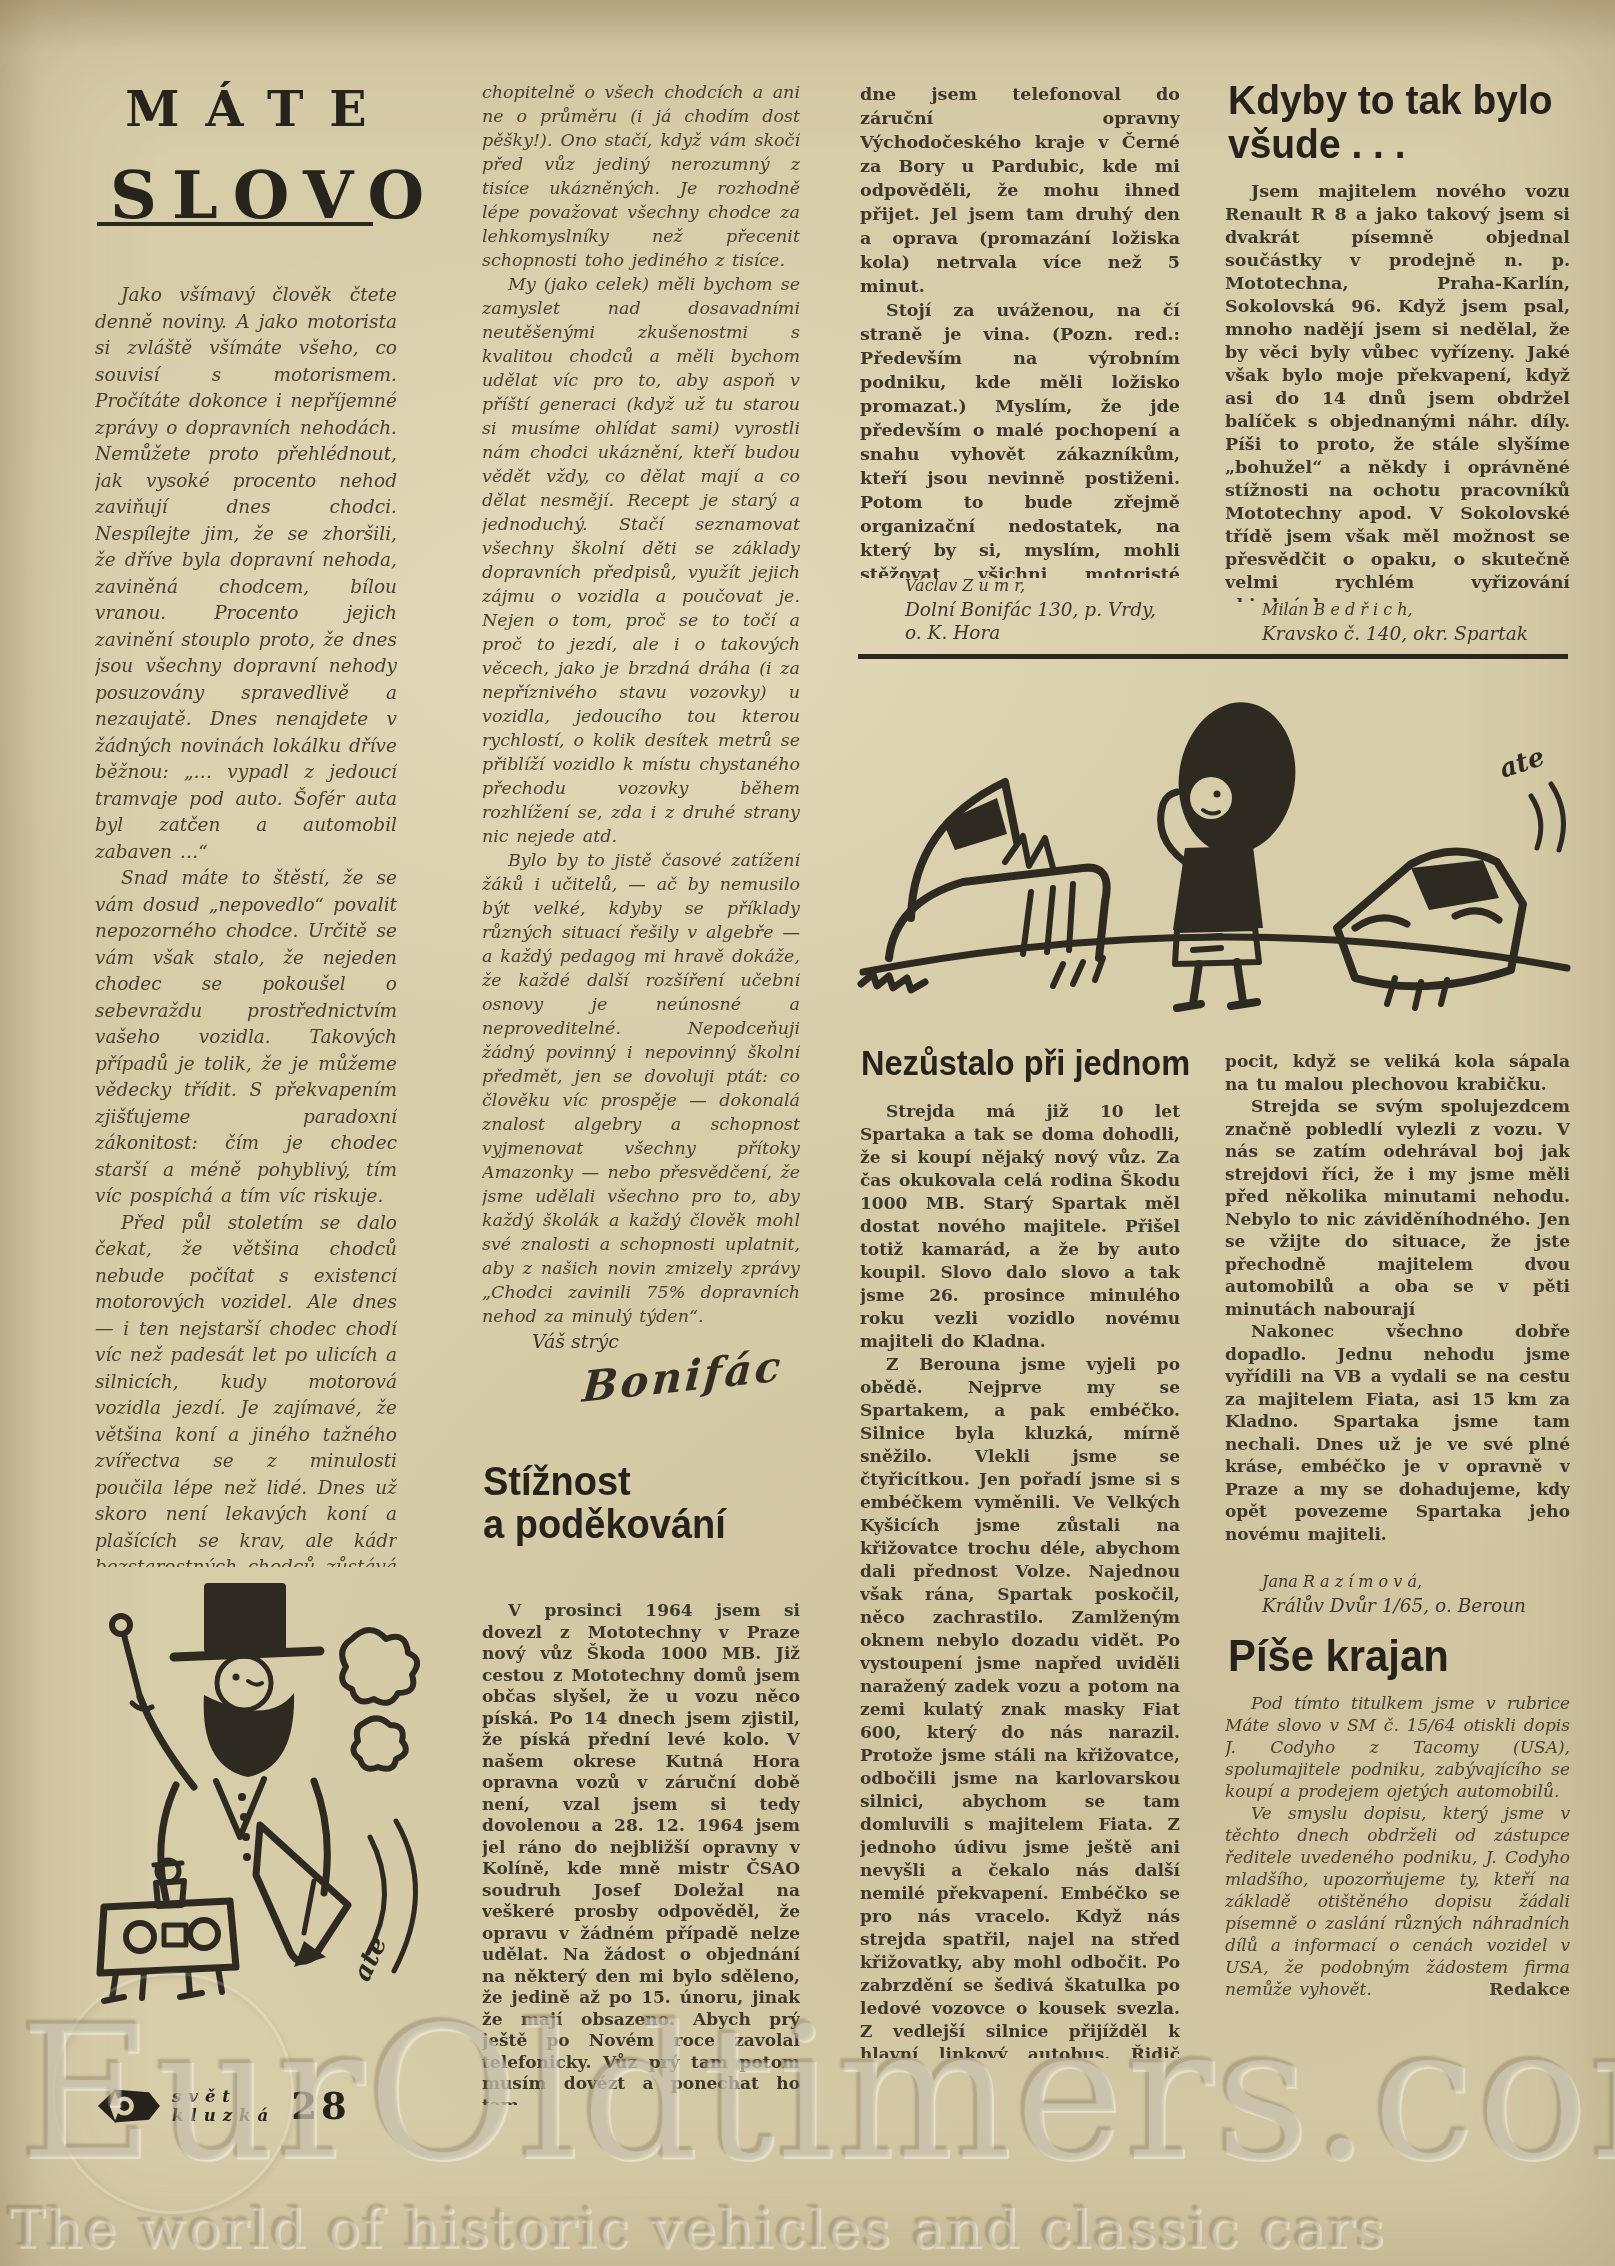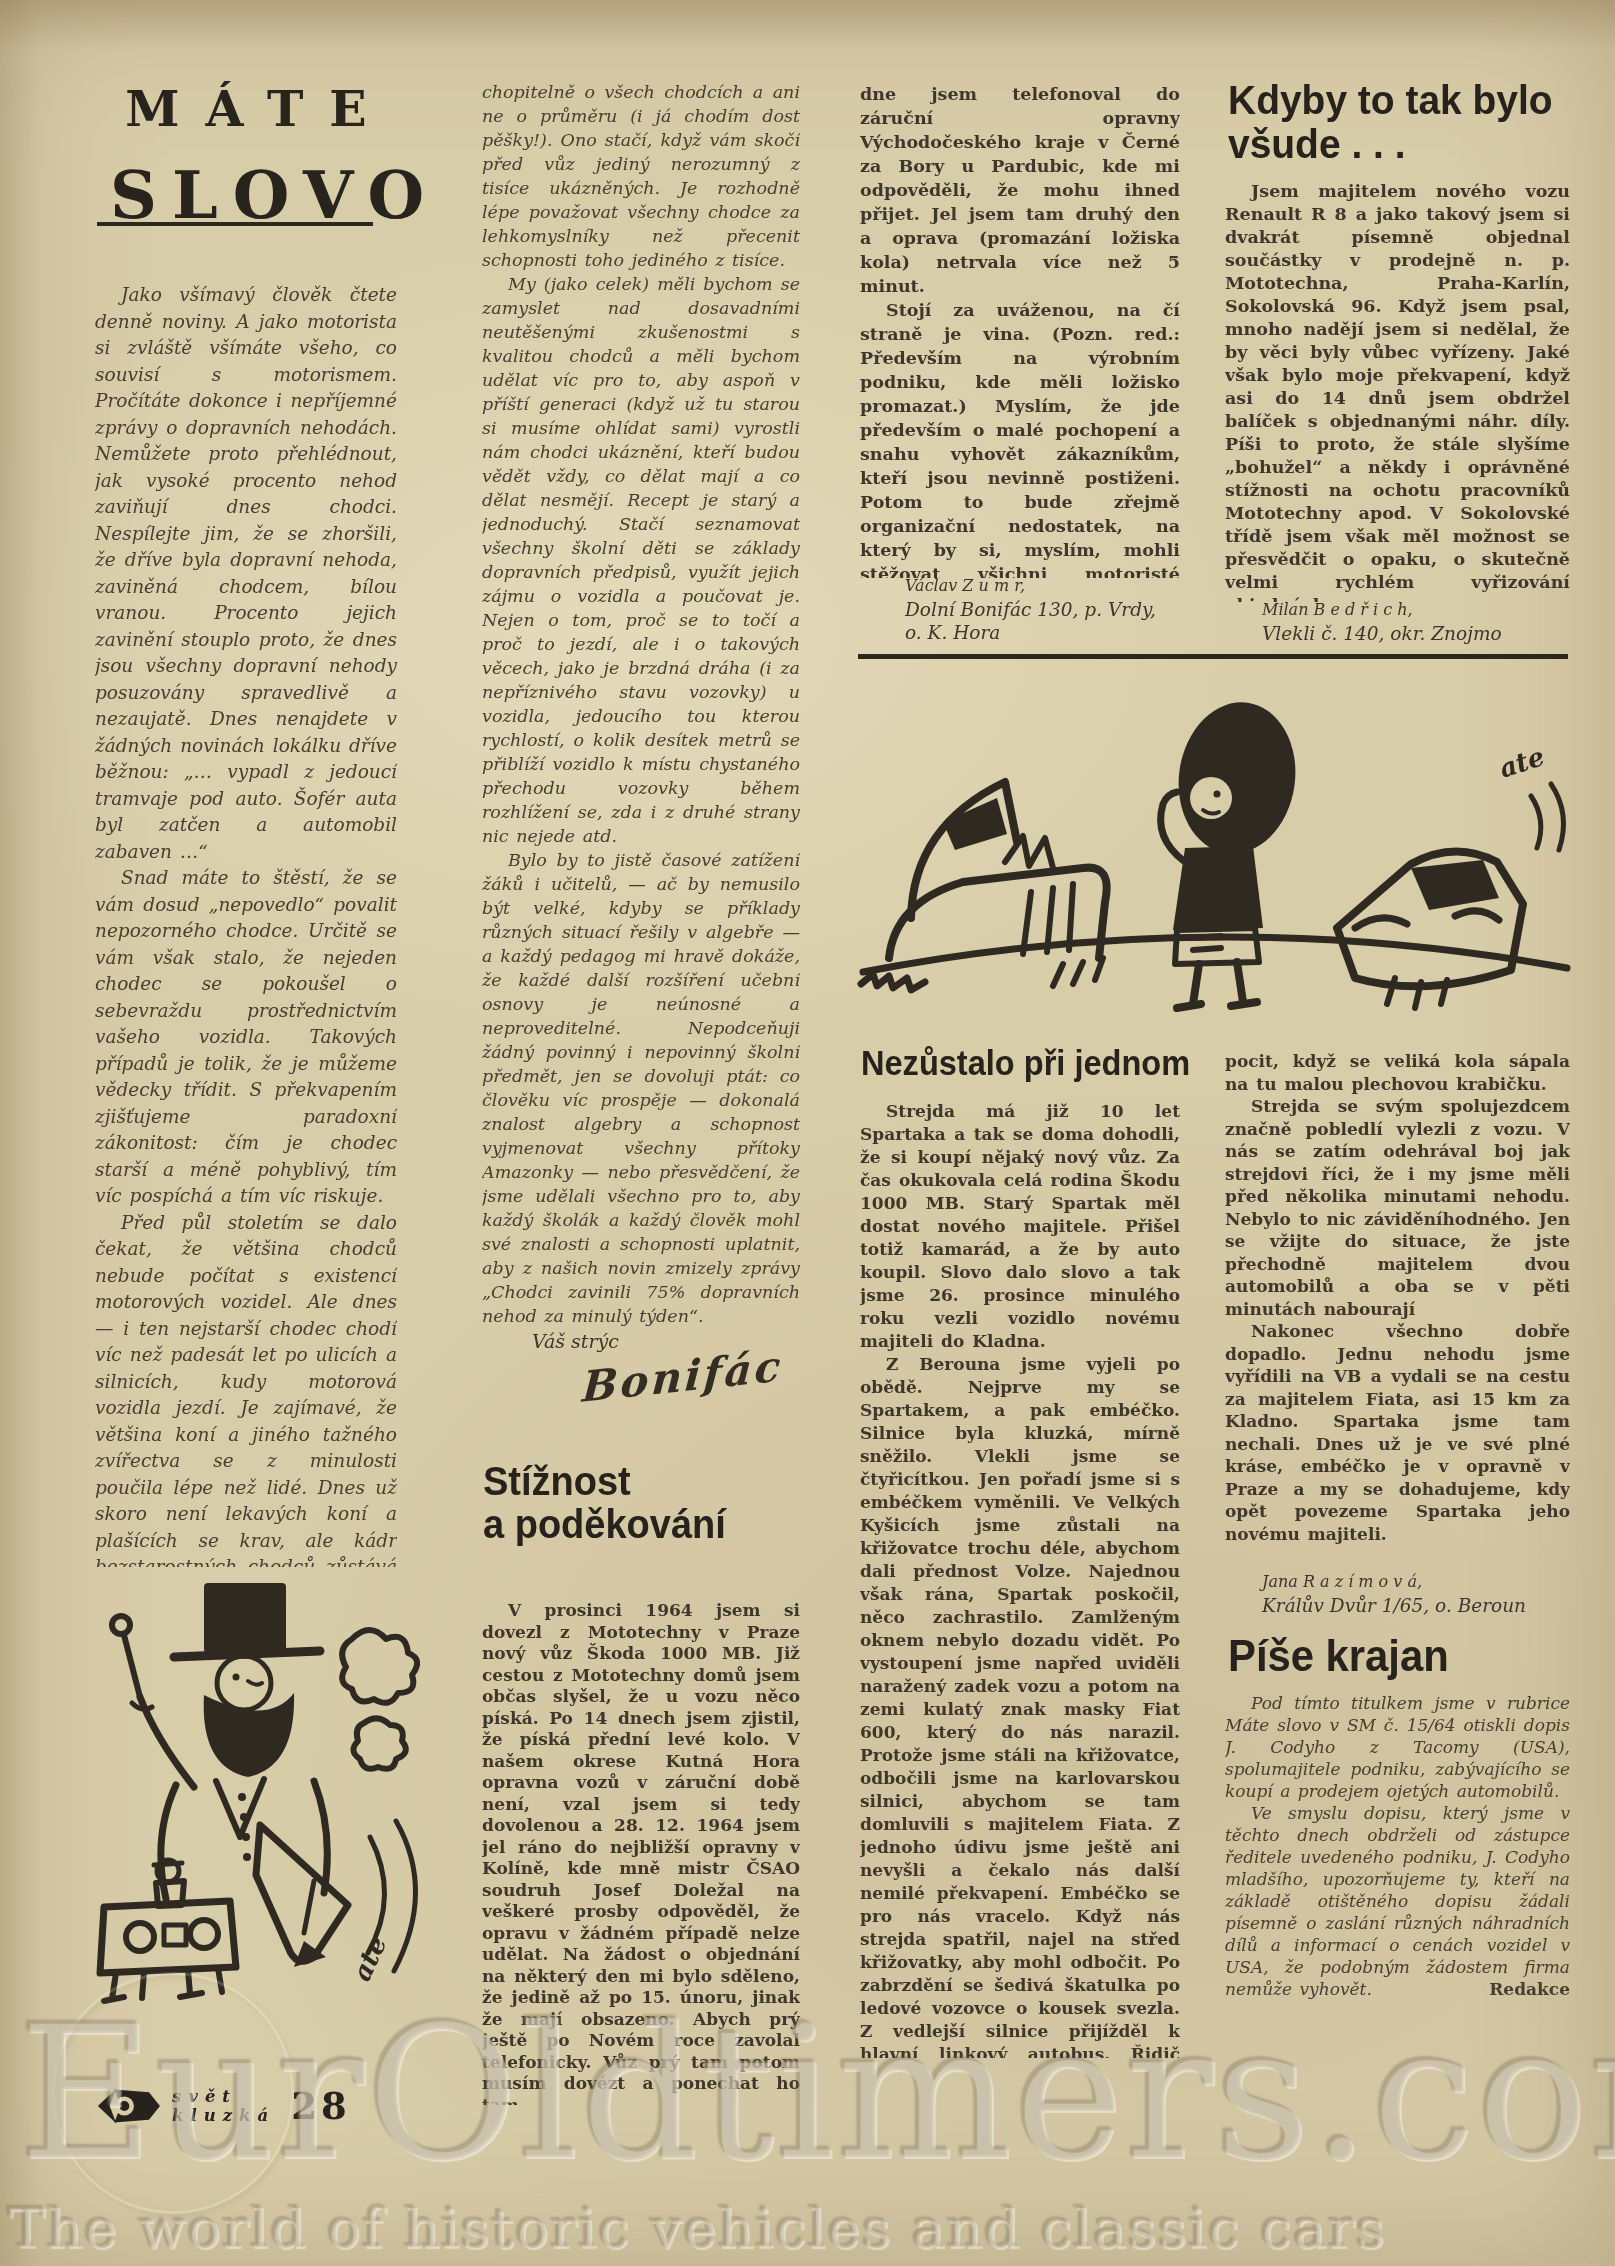--- a/index.html
+++ b/index.html
@@ -116,21 +116,21 @@
 
   <div id="h-kdyby" class="head">
     <div>Kdyby to tak bylo</div>
     <div>všude . . .</div>
   </div>
   <div id="c4top" class="col bold-col">
     <p>Jsem majitelem nového vozu Renault R 8 a jako takový jsem si dvakrát písemně objednal součástky v prodejně n. p. Mototechna, Praha-Karlín, Sokolovská 96. Když jsem psal, mnoho nadějí jsem si nedělal, že by věci byly vůbec vyřízeny. Jaké však bylo moje překvapení, když asi do 14 dnů jsem obdržel balíček s objednanými náhr. díly. Píši to proto, že stále slyšíme „bohužel“ a někdy i oprávněné stížnosti na ochotu pracovníků Mototechny apod. V Sokolovské třídě jsem však měl možnost se přesvědčit o opaku, o skutečně velmi rychlém vyřizování objednávky.</p>
   </div>
   <div id="sig-bedrich" class="sig">
     <div class="nm">Milan B e d ř i c h,</div>
-    <div class="ad">Vlekli č. 140, okr. Znojmo</div>
+    <div class="ad">Kravsko č. 140, okr. Spartak</div>
   </div>
 
   <div class="mid-rule"></div>
   <svg class="cartoon" style="left:855px; top:666px;" width="720" height="352" viewBox="0 0 720 352">
 
     <path class="ink" stroke-width="7" d="M8,306 Q360,238 712,302"></path>
 
     <g>
       <path class="ink" stroke-width="8" d="M34,292 Q40,236 108,216 L228,202 Q258,198 250,236 L244,292"></path>
       <path class="ink" stroke-width="8" d="M56,252 Q58,160 150,116 L162,176"></path>

